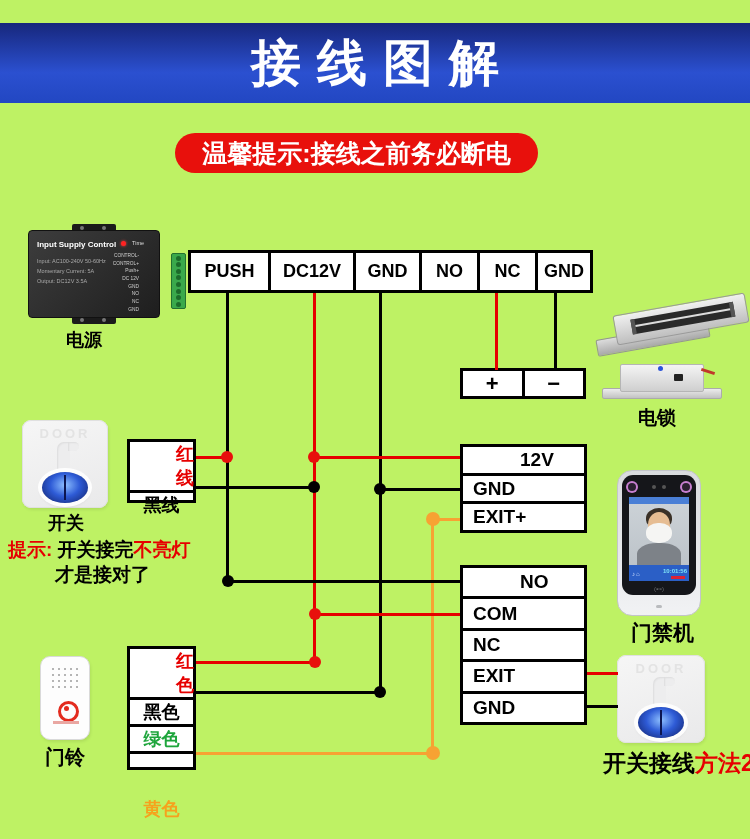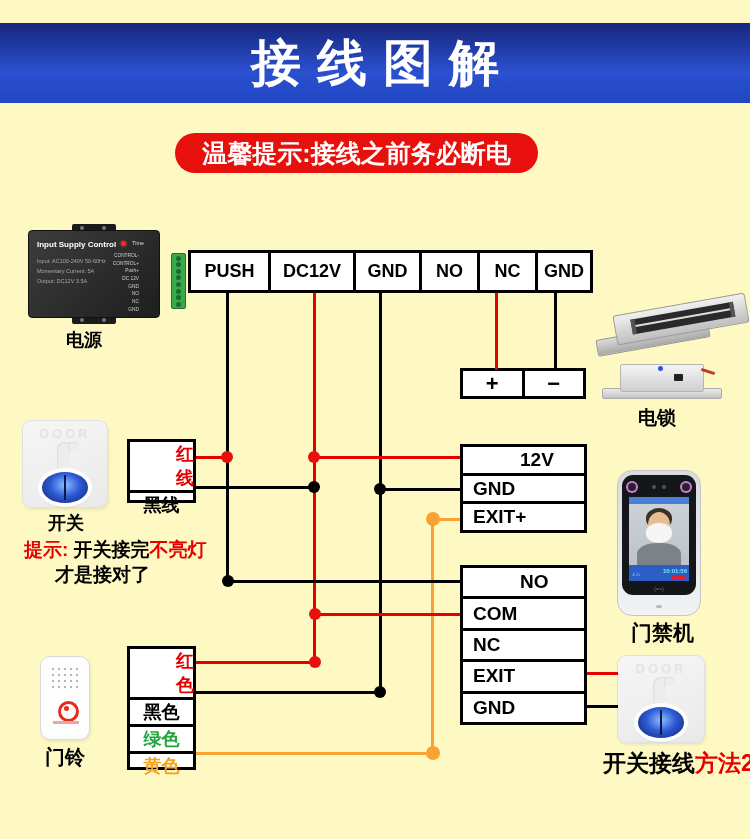--- a/index.html
+++ b/index.html
@@ -1,33 +1,33 @@
 <!DOCTYPE html>
 <html><head>
 <meta charset="utf-8">
 <style>
   html,body{margin:0;padding:0;background:#fff;}
-  #canvas{position:relative;width:750px;height:839px;background:#fef9c3;overflow:hidden;
+  #canvas{position:relative;width:750px;height:839px;background:#bef264;overflow:hidden;
           font-family:"Liberation Sans","DejaVu Sans",sans-serif;color:#000;}
   .abs{position:absolute;box-sizing:border-box;}
 
   
   .banner{left:0;top:23px;width:750px;height:80px;
     background:linear-gradient(180deg,#17277c 0%,#2b50d0 62%,#2247c2 100%);
     display:flex;align-items:center;justify-content:center;}
   .banner span{color:#fff;font-size:50px;font-weight:bold;letter-spacing:16px;padding-left:16px;}
 
   
   .pill{left:175px;top:133px;width:363px;height:40px;border-radius:21px;background:#e8100c;
     display:flex;align-items:center;justify-content:center;}
   .pill span{color:#fff;font-size:25px;font-weight:bold;}
 
   
   .lbl{font-weight:bold;font-size:18px;white-space:nowrap;}
-  .t-red{color:#e60000;} .t-green{color:#1ea53c;} .t-yellow{color:#f6a21d;} .t-black{color:#000;}
+  .t-red{color:#e60000;} .t-green{color:#1ea53c;} .t-yellow{color:#f6a21d;margin-top:43px;} .t-black{color:#000;}
 
   
   .trow{left:188px;top:250px;width:405px;height:43px;display:flex;border:3px solid #000;background:#fff;}
   .trow .cell{display:flex;align-items:center;justify-content:center;font-weight:bold;font-size:18px;
     border-left:3px solid #000;text-align:right;}
   .trow .cell:first-child{border-left:none;}
 
   .pm{left:460px;top:368px;width:126px;height:31px;display:flex;border:3px solid #000;background:#fff;}
   .pm .cell{flex:1;display:flex;align-items:center;justify-content:center;font-weight:bold;font-size:22px;
     border-left:3px solid #000;}
@@ -115,21 +115,21 @@
   .fs-skin{position:absolute;left:19px;top:15px;width:22px;height:26px;border-radius:50%;background:#e6bd93;}
   .fs-mask{position:absolute;left:17px;top:26px;width:26px;height:20px;border-radius:46%;background:#f5f5f3;}
   .fs-body{position:absolute;left:8px;top:46px;width:44px;height:24px;border-radius:45% 45% 0 0;background:#7d8288;}
   .fs-foot{position:absolute;left:0;bottom:0;right:0;height:16px;background:#2b5fc6;}
   .fs-time{position:absolute;right:2px;bottom:7px;color:#7fe3f7;font-size:6px;font-weight:bold;}
   .fs-red{position:absolute;right:4px;bottom:2px;width:14px;height:3px;background:#d23;}
   .fs-ico{position:absolute;left:3px;bottom:4px;color:#cfe0ff;font-size:6px;letter-spacing:1px;}
   .face-spk{position:absolute;left:0;right:0;top:110px;text-align:center;color:#6a6c70;font-size:6px;}
   .face-dot{position:absolute;left:50%;bottom:7px;width:6px;height:3px;margin-left:-3px;border-radius:2px;background:#b9bbbe;}
 
-  .tip1{left:24px;top:537px;font-size:19px;font-weight:bold;}
+  .tip1{left:8px;top:537px;font-size:19px;font-weight:bold;}
   .tip2{left:55px;top:562px;font-size:19px;font-weight:bold;}
 </style>
 </head>
 <body>
 
 <div id="canvas">
 
   <div class="abs banner">
     <span>接线图解</span>
   </div>

